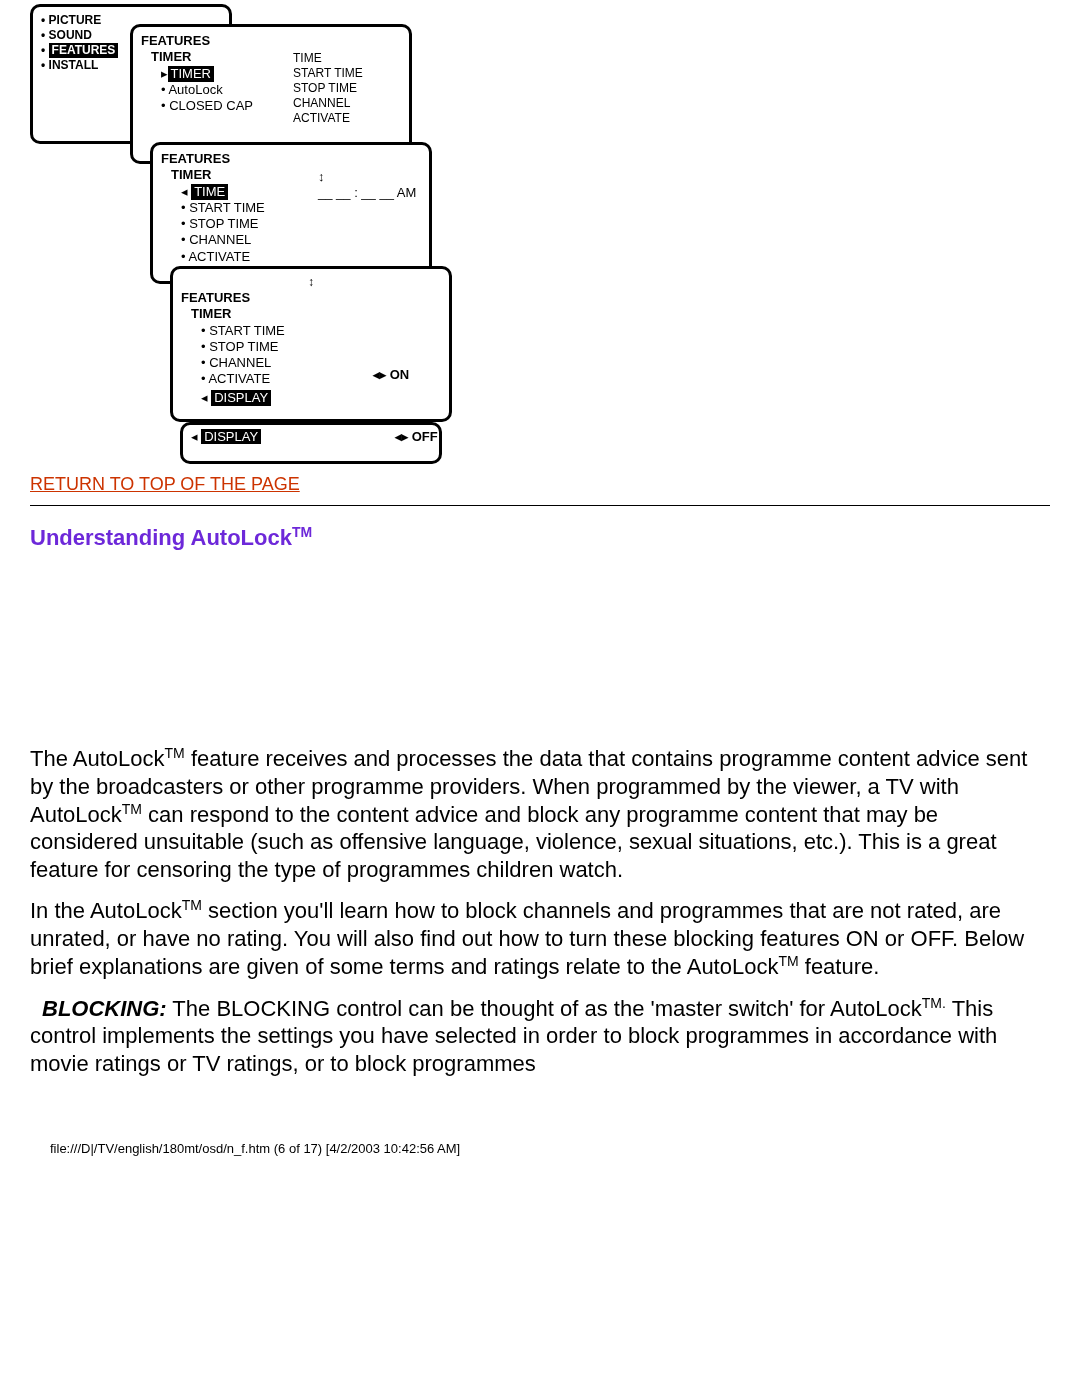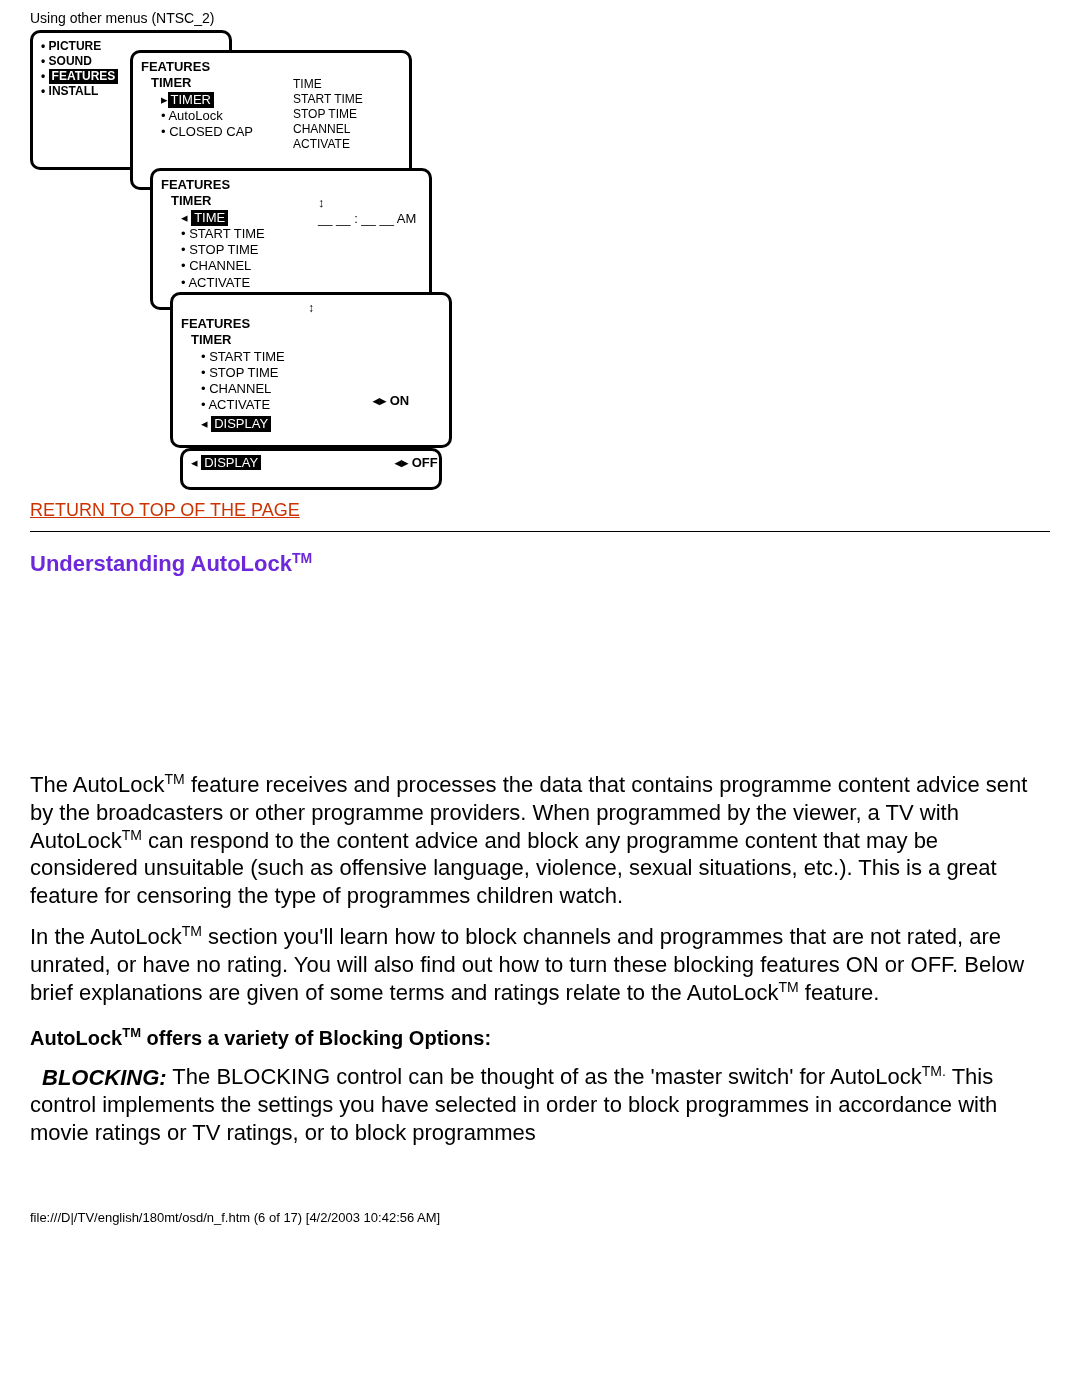--- a/index.html
+++ b/index.html
@@ -157,31 +157,31 @@
     vertical-align: super;
   }
   .blocking-label {
     font-style: italic;
     font-weight: bold;
     margin-left: 12px;
   }
   .footer-line {
     font-size: 13px;
     padding: 50px 0 10px 0;
+    margin-left: 20px;
   }
   .spacer {
     height: 180px;
   }
 </style>
 </head>
 <body>
 
 <div class="page">
 
-  <div class="header-line">Using other menus (NTSC_2)</div>
 
   <div class="menu-diagram">
 
     <div class="card card-root">
       <div class="root-list">
         <div>PICTURE</div>
         <div>SOUND</div>
         <div><span class="highlight">FEATURES</span></div>
         <div>INSTALL</div>
       </div>
@@ -246,23 +246,20 @@
   <div class="spacer"></div>
 
   <p class="body-text">
     <span>The AutoLock</span><span class="tm">TM</span><span> feature receives and processes the data that contains programme content advice sent by the broadcasters or other programme providers. When programmed by the viewer, a TV with AutoLock</span><span class="tm">TM</span><span> can respond to the content advice and block any programme content that may be considered unsuitable (such as offensive language, violence, sexual situations, etc.). This is a great feature for censoring the type of programmes children watch.</span>
   </p>
 
   <p class="body-text">
     <span>In the AutoLock</span><span class="tm">TM</span><span> section you'll learn how to block channels and programmes that are not rated, are unrated, or have no rating. You will also find out how to turn these blocking features ON or OFF. Below brief explanations are given of some terms and ratings relate to the AutoLock</span><span class="tm">TM</span><span> feature.</span>
   </p>
 
-  <div class="sub-heading">
-    <span>AutoLock</span><span class="tm">TM</span><span> offers a variety of Blocking Options:</span>
-  </div>
 
   <p class="body-text">
     <span class="blocking-label">BLOCKING:</span><span> The BLOCKING control can be thought of as the 'master switch' for AutoLock</span><span class="tm">TM.</span><span> This control implements the settings you have selected in order to block programmes in accordance with movie ratings or TV ratings, or to block programmes</span>
   </p>
 
   <div class="footer-line">file:///D|/TV/english/180mt/osd/n_f.htm (6 of 17) [4/2/2003 10:42:56 AM]</div>
 
 </div>
 
 </body></html>

